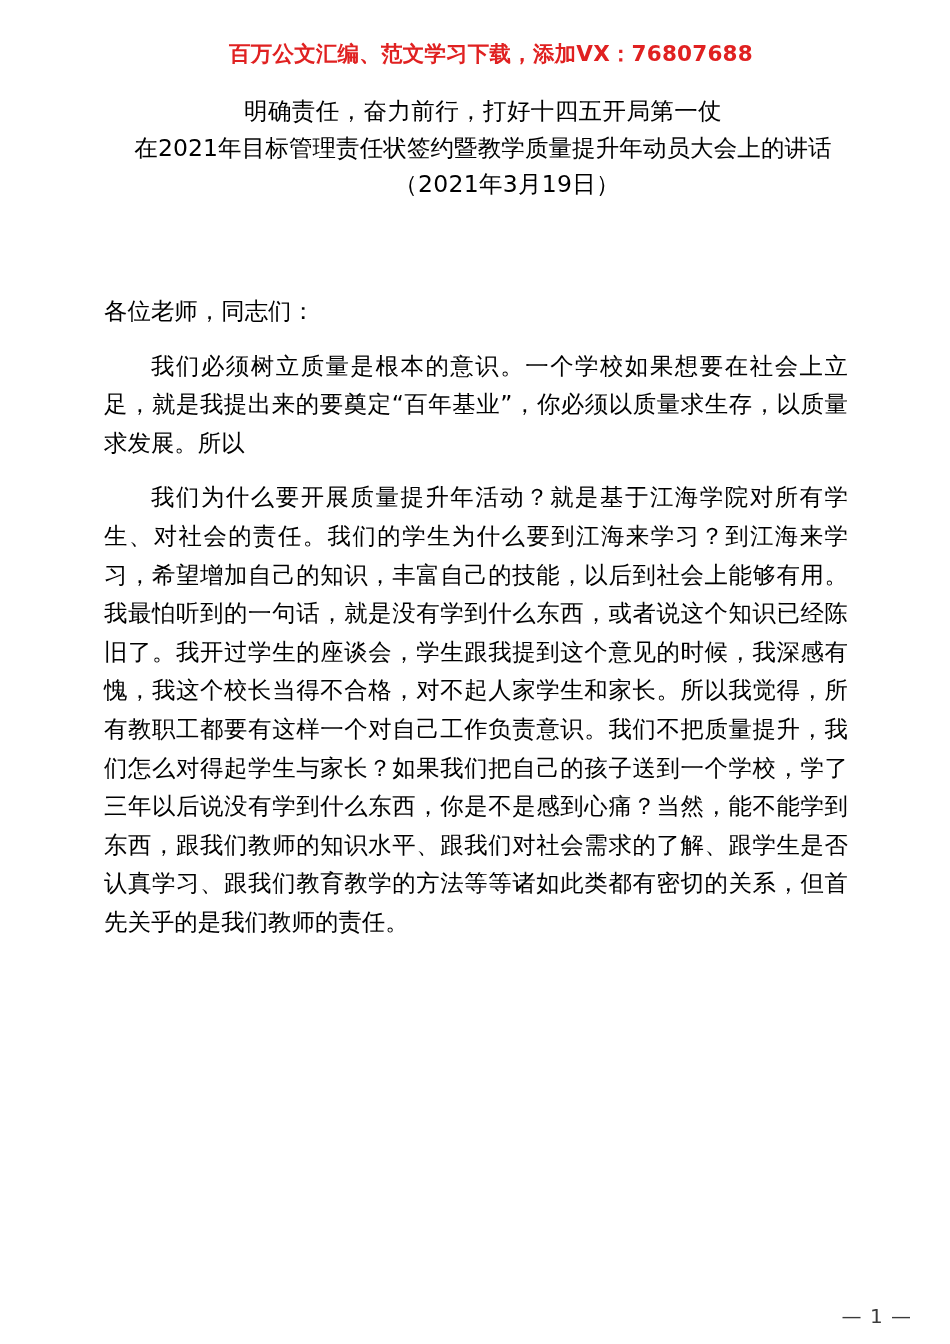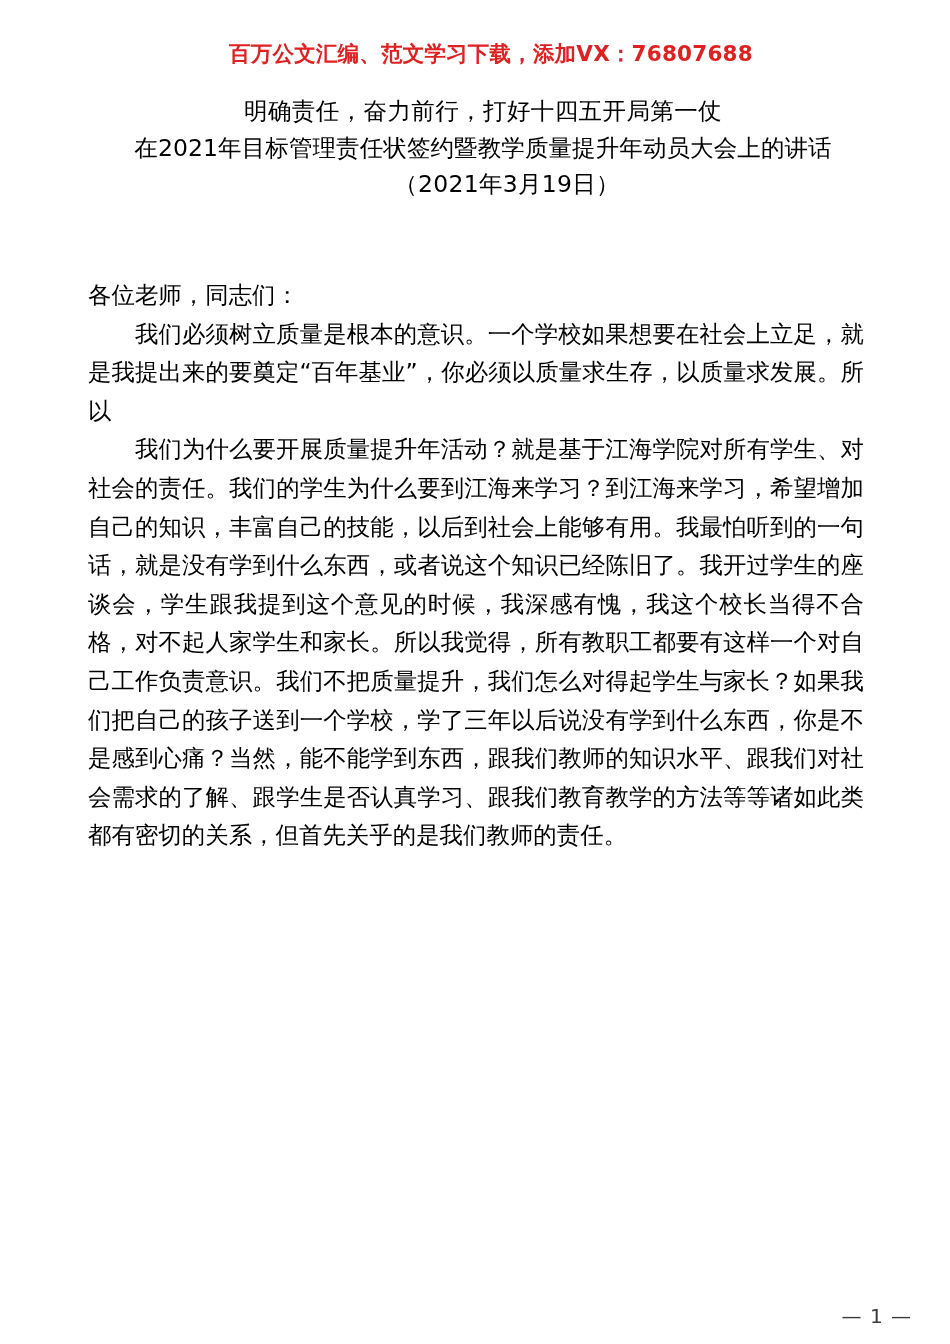--- a/index.html
+++ b/index.html
@@ -80,21 +80,21 @@
     top: 276px;
     left: 88px;
     width: 776px;
     color: #000000;
   }
   .para {
     font-size: 23.4px;
     line-height: 38.6px;
     text-align: justify;
     text-justify: inter-ideograph;
-    margin: 0;
+    margin: 16px;
     letter-spacing: 0.05px;
     font-family: "DejaVu Sans", "Liberation Sans", sans-serif;
     text-align-last: left;
   }
   .para.salutation {
     text-indent: 0;
     text-align: left;
   }
   .para.indent {
     text-indent: 47px;

